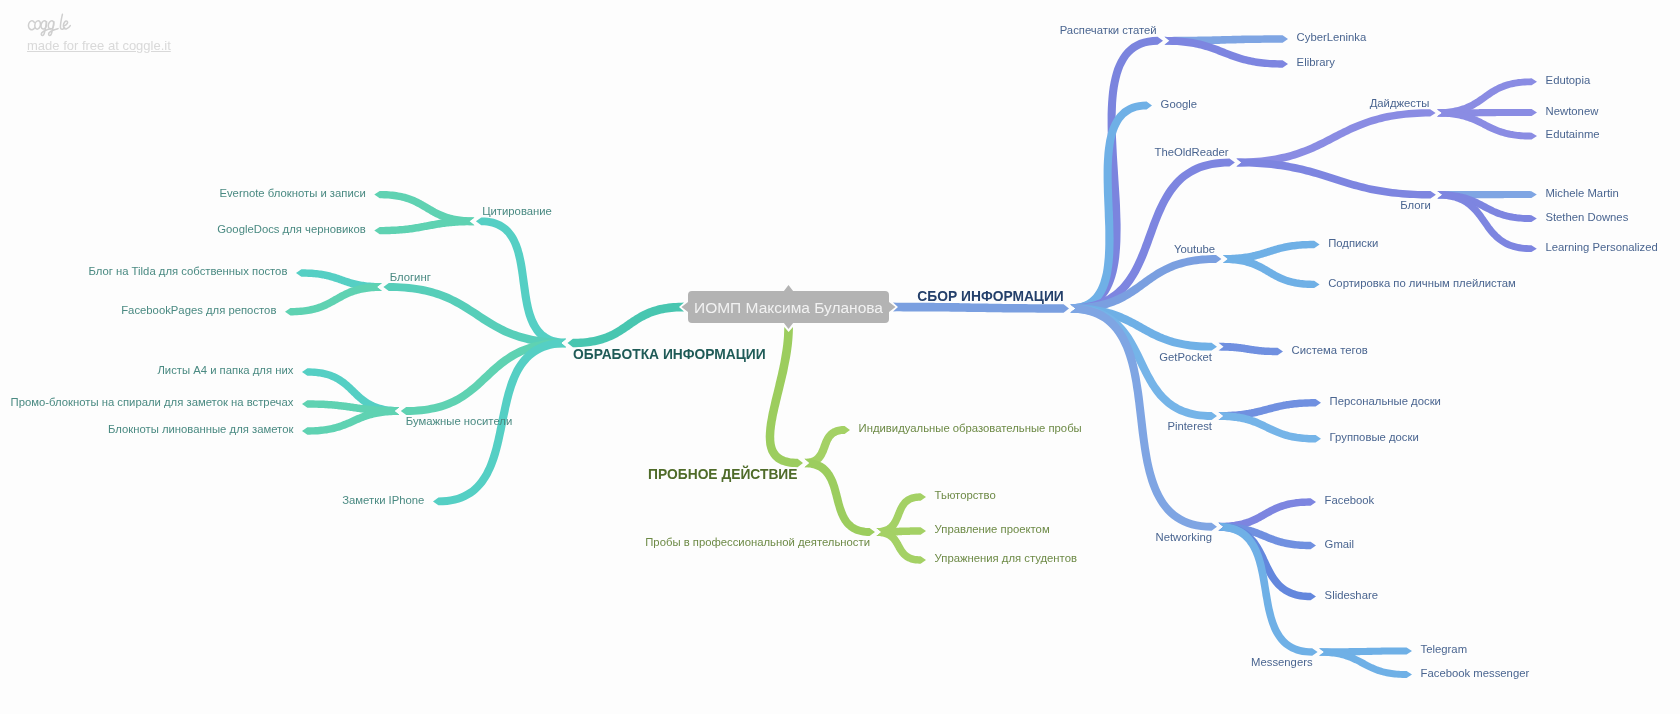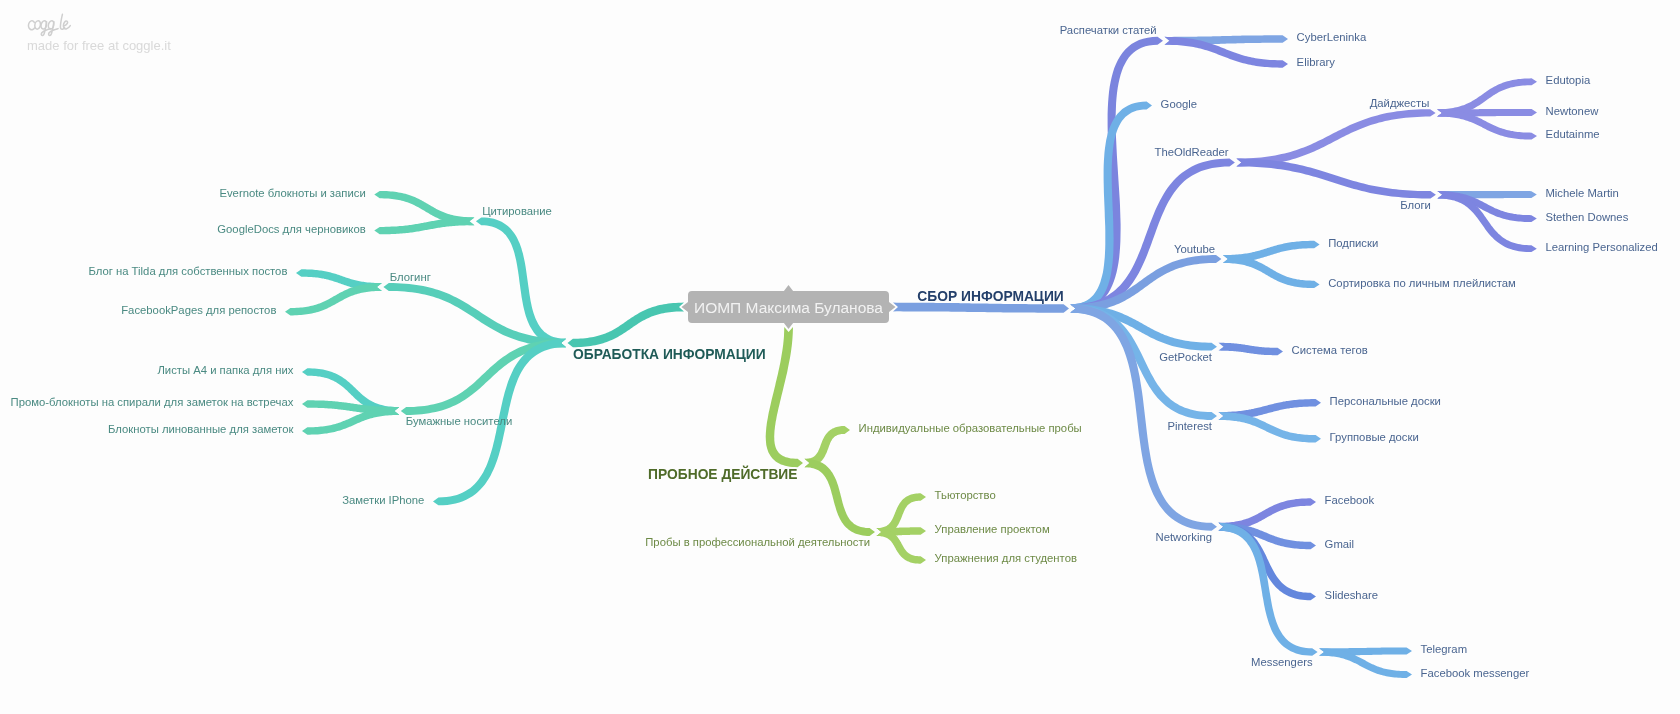--- a/index.html
+++ b/index.html
@@ -4,21 +4,21 @@
 <title>Coggle — mind map</title>
 <style>
   html,body{margin:0;padding:0;background:#fdfdfd;}
   body{width:1680px;height:714px;overflow:hidden;position:relative;
        font-family:"Liberation Sans",sans-serif;}
   #canvas{position:absolute;left:0;top:0;width:1680px;height:714px;display:block;}
   #canvas text{font-family:"Liberation Sans",sans-serif;font-size:11.3px;}
   #canvas text.lvl1{font-weight:bold;font-size:13.8px;}
   .brand{position:absolute;left:26px;top:12px;user-select:none;}
   .brand-logo{display:block;}
-  .brand-sub{font-size:13px;color:#d9d9d9;margin:1px 0 0 1px;line-height:15px;}
+  .brand-sub{font-size:13px;color:#d9d9d9;margin:1px 0 0 1px;line-height:15px;text-decoration:underline;}
 </style>
 </head>
 <body>
 
 <svg id="canvas" viewBox="0 0 1680 714" xmlns="http://www.w3.org/2000/svg" aria-label="mind map">
     <defs></defs>
     <g>
       <path d="M893.0 311.4L896.5 311.3L900.0 311.3L903.4 311.4L906.7 311.4L909.9 311.4L913.1 311.4L916.2 311.4L919.2 311.4L922.1 311.4L925.0 311.4L927.8 311.4L930.6 311.5L933.3 311.5L936.0 311.5L938.6 311.5L941.2 311.5L943.7 311.6L946.2 311.6L948.6 311.6L951.0 311.7L953.4 311.7L955.8 311.7L958.1 311.7L960.4 311.8L962.7 311.8L964.9 311.8L967.2 311.9L969.4 311.9L971.6 311.9L973.8 312.0L976.0 312.0L978.2 312.0L980.4 312.1L982.6 312.1L984.8 312.1L987.1 312.2L989.3 312.2L991.5 312.2L993.8 312.3L996.1 312.3L998.4 312.3L1000.7 312.3L1003.1 312.4L1005.4 312.4L1007.9 312.4L1010.3 312.5L1012.8 312.5L1015.3 312.5L1017.9 312.5L1020.5 312.5L1023.2 312.6L1025.9 312.6L1028.7 312.6L1031.5 312.6L1034.4 312.6L1037.4 312.7L1040.4 312.7L1043.5 312.7L1046.6 312.7L1049.9 312.7L1053.2 312.7L1056.6 312.7L1060.0 312.7L1063.6 312.7L1069.0 308.5L1063.6 304.3L1060.1 304.3L1056.6 304.3L1053.2 304.3L1049.9 304.3L1046.7 304.3L1043.5 304.2L1040.4 304.2L1037.4 304.2L1034.5 304.2L1031.6 304.2L1028.8 304.2L1026.0 304.1L1023.3 304.1L1020.6 304.1L1018.0 304.1L1015.4 304.0L1012.9 304.0L1010.4 304.0L1008.0 303.9L1005.6 303.9L1003.2 303.9L1000.8 303.8L998.5 303.8L996.2 303.8L993.9 303.7L991.7 303.7L989.4 303.7L987.2 303.6L985.0 303.6L982.8 303.6L980.6 303.5L978.4 303.5L976.2 303.4L974.0 303.4L971.8 303.4L969.5 303.3L967.3 303.3L965.1 303.3L962.8 303.2L960.5 303.2L958.2 303.1L955.9 303.1L953.5 303.1L951.2 303.0L948.7 303.0L946.3 303.0L943.8 303.0L941.3 302.9L938.7 302.9L936.1 302.9L933.4 302.8L930.7 302.8L927.9 302.8L925.1 302.8L922.2 302.8L919.2 302.7L916.2 302.7L913.1 302.7L910.0 302.7L906.7 302.7L903.4 302.7L900.0 302.7L896.6 302.7L893.0 302.6L898.0 307.0Z" fill="#7a9fe0"></path>
       <path d="M1070.5 312.7L1075.6 312.5L1080.4 311.9L1084.9 310.8L1089.1 309.4L1093.1 307.5L1096.7 305.3L1100.0 302.8L1103.0 299.9L1105.8 296.6L1108.2 293.2L1110.3 289.4L1112.2 285.5L1113.9 281.3L1115.3 276.9L1116.6 272.3L1117.6 267.5L1118.5 262.5L1119.2 257.4L1119.7 252.1L1120.1 246.7L1120.4 241.1L1120.5 235.4L1120.6 229.6L1120.6 223.7L1120.4 217.8L1120.2 211.7L1120.0 205.6L1119.7 199.4L1119.3 193.2L1118.9 186.9L1118.5 180.7L1118.1 174.4L1117.7 168.1L1117.3 161.9L1116.9 155.6L1116.6 149.5L1116.3 143.3L1116.0 137.3L1115.8 131.3L1115.7 125.4L1115.6 119.7L1115.7 114.0L1115.9 108.5L1116.1 103.1L1116.5 97.9L1117.0 92.9L1117.7 88.0L1118.5 83.4L1119.5 79.0L1120.6 74.8L1121.9 70.8L1123.3 67.1L1125.0 63.7L1126.8 60.5L1128.8 57.6L1131.0 55.0L1133.4 52.7L1136.0 50.7L1138.9 48.9L1142.0 47.5L1145.4 46.3L1149.1 45.5L1153.2 44.9L1157.6 44.8L1163.0 40.8L1157.6 36.8L1152.5 37.1L1147.7 37.7L1143.2 38.7L1139.0 40.1L1135.1 41.9L1131.5 44.1L1128.2 46.7L1125.2 49.6L1122.5 52.8L1120.1 56.2L1117.9 59.9L1116.0 63.9L1114.3 68.1L1112.9 72.5L1111.7 77.1L1110.6 81.9L1109.7 86.8L1109.0 91.9L1108.5 97.2L1108.1 102.6L1107.8 108.2L1107.6 113.9L1107.6 119.7L1107.6 125.6L1107.7 131.5L1107.9 137.6L1108.2 143.7L1108.5 149.9L1108.8 156.1L1109.2 162.4L1109.6 168.6L1110.0 174.9L1110.4 181.2L1110.8 187.4L1111.2 193.7L1111.5 199.8L1111.8 206.0L1112.1 212.0L1112.2 218.0L1112.4 223.9L1112.4 229.6L1112.3 235.3L1112.2 240.8L1111.9 246.2L1111.5 251.4L1111.0 256.4L1110.3 261.2L1109.5 265.9L1108.5 270.3L1107.4 274.5L1106.1 278.4L1104.6 282.1L1103.0 285.6L1101.2 288.7L1099.2 291.6L1097.0 294.1L1094.6 296.4L1092.0 298.4L1089.1 300.2L1086.0 301.6L1082.6 302.8L1078.9 303.6L1074.9 304.1L1070.5 304.3L1075.5 308.5Z" fill="#7b84de"></path>
       <path d="M1164.5 44.8L1167.0 44.7L1169.5 44.7L1171.8 44.7L1174.2 44.7L1176.4 44.7L1178.7 44.7L1180.8 44.7L1182.9 44.6L1185.0 44.6L1187.0 44.6L1189.0 44.6L1190.9 44.5L1192.8 44.5L1194.7 44.5L1196.5 44.4L1198.3 44.4L1200.0 44.4L1201.7 44.3L1203.4 44.3L1205.1 44.3L1206.7 44.2L1208.3 44.2L1209.9 44.1L1211.5 44.1L1213.0 44.0L1214.6 44.0L1216.1 44.0L1217.6 43.9L1219.2 43.9L1220.7 43.8L1222.2 43.8L1223.7 43.7L1225.2 43.7L1226.7 43.6L1228.2 43.6L1229.7 43.5L1231.2 43.5L1232.7 43.5L1234.3 43.4L1235.8 43.4L1237.4 43.3L1239.0 43.3L1240.6 43.2L1242.2 43.2L1243.8 43.2L1245.5 43.1L1247.2 43.1L1249.0 43.0L1250.7 43.0L1252.6 43.0L1254.4 42.9L1256.3 42.9L1258.2 42.9L1260.2 42.9L1262.2 42.8L1264.2 42.8L1266.3 42.8L1268.5 42.8L1270.7 42.8L1273.0 42.7L1275.3 42.7L1277.7 42.7L1280.1 42.7L1282.6 42.7L1288.0 39.0L1282.6 35.3L1280.1 35.3L1277.6 35.3L1275.3 35.3L1272.9 35.3L1270.7 35.3L1268.4 35.3L1266.3 35.3L1264.2 35.3L1262.1 35.4L1260.1 35.4L1258.1 35.4L1256.2 35.4L1254.3 35.4L1252.4 35.5L1250.6 35.5L1248.8 35.5L1247.1 35.5L1245.4 35.6L1243.7 35.6L1242.0 35.6L1240.4 35.7L1238.8 35.7L1237.2 35.7L1235.6 35.8L1234.1 35.8L1232.5 35.8L1231.0 35.9L1229.5 35.9L1227.9 36.0L1226.4 36.0L1224.9 36.0L1223.4 36.1L1221.9 36.1L1220.4 36.2L1218.9 36.2L1217.4 36.2L1215.9 36.3L1214.4 36.3L1212.8 36.3L1211.3 36.4L1209.7 36.4L1208.1 36.4L1206.5 36.5L1204.9 36.5L1203.2 36.5L1201.6 36.6L1199.9 36.6L1198.1 36.6L1196.4 36.7L1194.5 36.7L1192.7 36.7L1190.8 36.7L1188.9 36.8L1186.9 36.8L1184.9 36.8L1182.9 36.8L1180.8 36.8L1178.6 36.8L1176.4 36.8L1174.1 36.8L1171.8 36.9L1169.4 36.9L1167.0 36.9L1164.5 36.8L1169.5 40.8Z" fill="#7fa5e3"></path>

